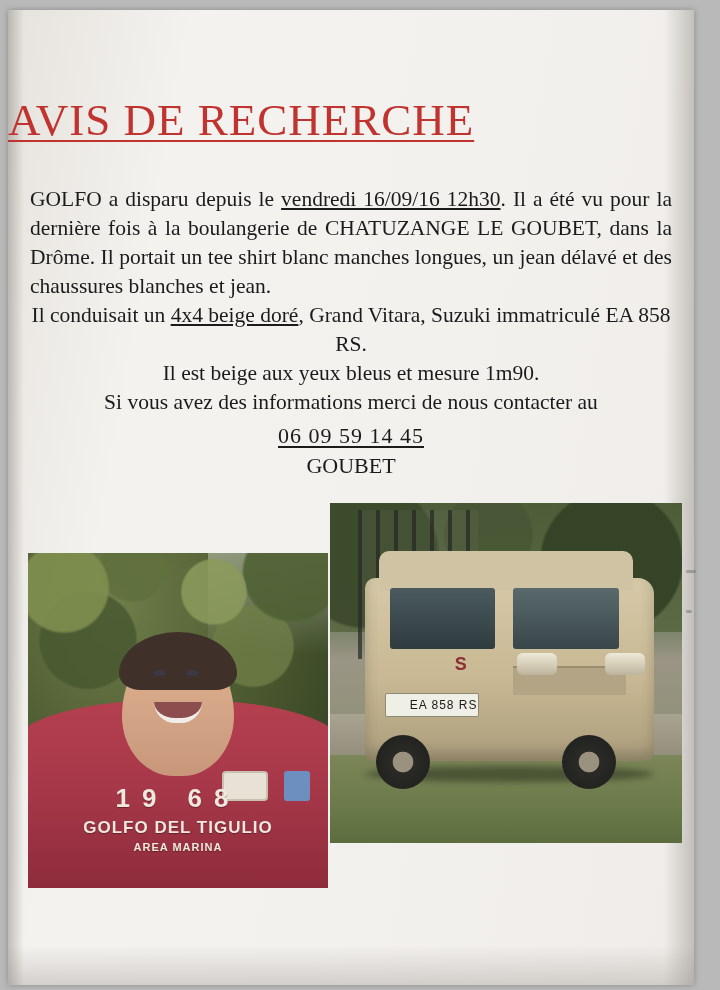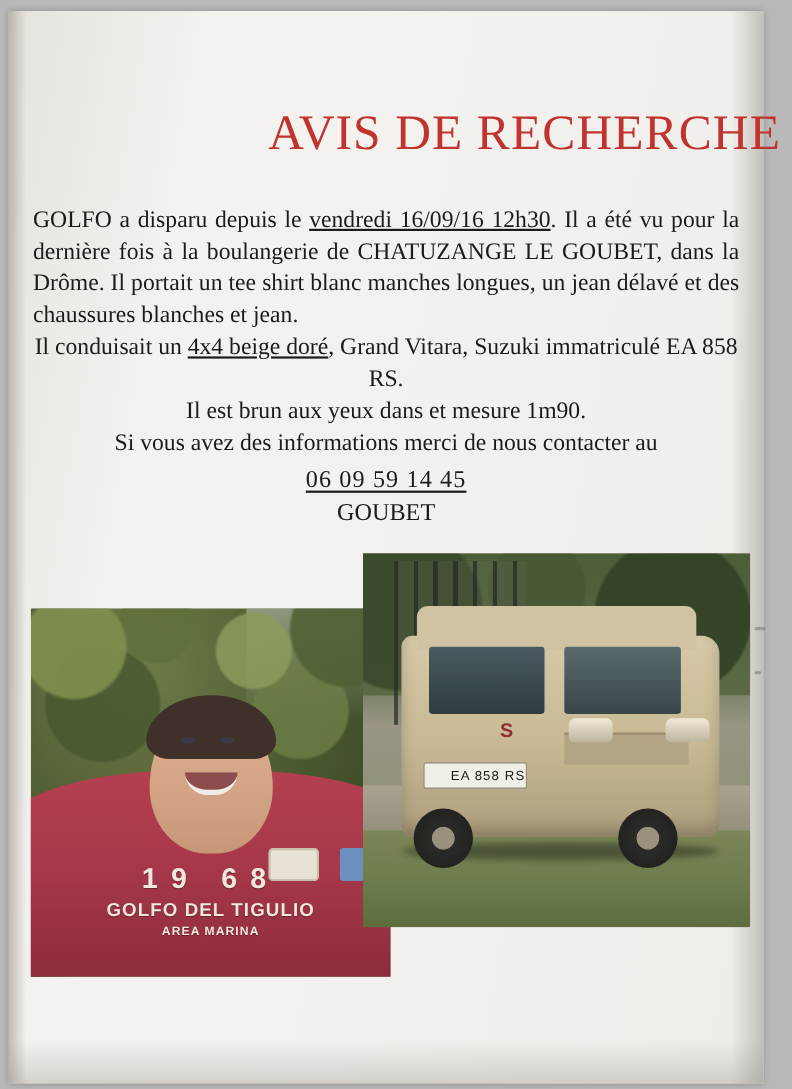--- a/index.html
+++ b/index.html
@@ -50,28 +50,28 @@
     background: linear-gradient(to top, rgba(150,146,140,0.35), rgba(150,146,140,0));
     pointer-events: none;
   }
 
   
   .title {
     position: absolute;
     top: 84px;
     left: 0;
     width: 100%;
-    text-align: right;
+    text-align: left;
     color: #c0332f;
     font-size: 45px;
     letter-spacing: 1px;
     font-weight: 400;
+    text-decoration: underline;
     text-underline-offset: 5px;
     text-decoration-thickness: 2px;
-    padding-left: 16px;
   }
 
   
   .body-text {
     position: absolute;
     top: 175px;
     left: 22px;
     width: 642px;
     color: #1b1b1b;
     font-size: 21.5px;
@@ -116,21 +116,20 @@
   }
   .photo {
     position: absolute;
     overflow: hidden;
   }
   .photo-man {
     left: 6px;
     top: 50px;
     width: 300px;
     height: 335px;
-    padding-left: 27px;
   }
   .photo-car {
     left: 308px;
     top: 0px;
     width: 352px;
     height: 340px;
   }
 
   
   .man-bg {
@@ -385,21 +384,21 @@
 
     <p class="p-just">
       <span>GOLFO a disparu depuis le </span><span class="u">vendredi 16/09/16 12h30</span><span>. Il a été vu pour la dernière fois à la boulangerie de CHATUZANGE LE GOUBET, dans la Drôme. Il portait un tee shirt blanc manches longues, un jean délavé et des chaussures blanches et jean.</span>
     </p>
 
     <p class="p-center">
       <span>Il conduisait un </span><span class="u">4x4 beige doré</span><span>, Grand Vitara, Suzuki immatriculé EA 858 RS.</span>
     </p>
 
     <p class="p-center">
-      <span>Il est brun aux yeux dans et mesure 1m90.</span>
+      <span>Il est beige aux yeux bleus et mesure 1m90.</span>
     </p>
 
     <p class="p-center">
       <span>Si vous avez des informations merci de nous contacter au</span>
     </p>
 
     <span class="phone">06 09 59 14 45</span>
     <span class="merci">GOUBET</span>
   </div>
 

